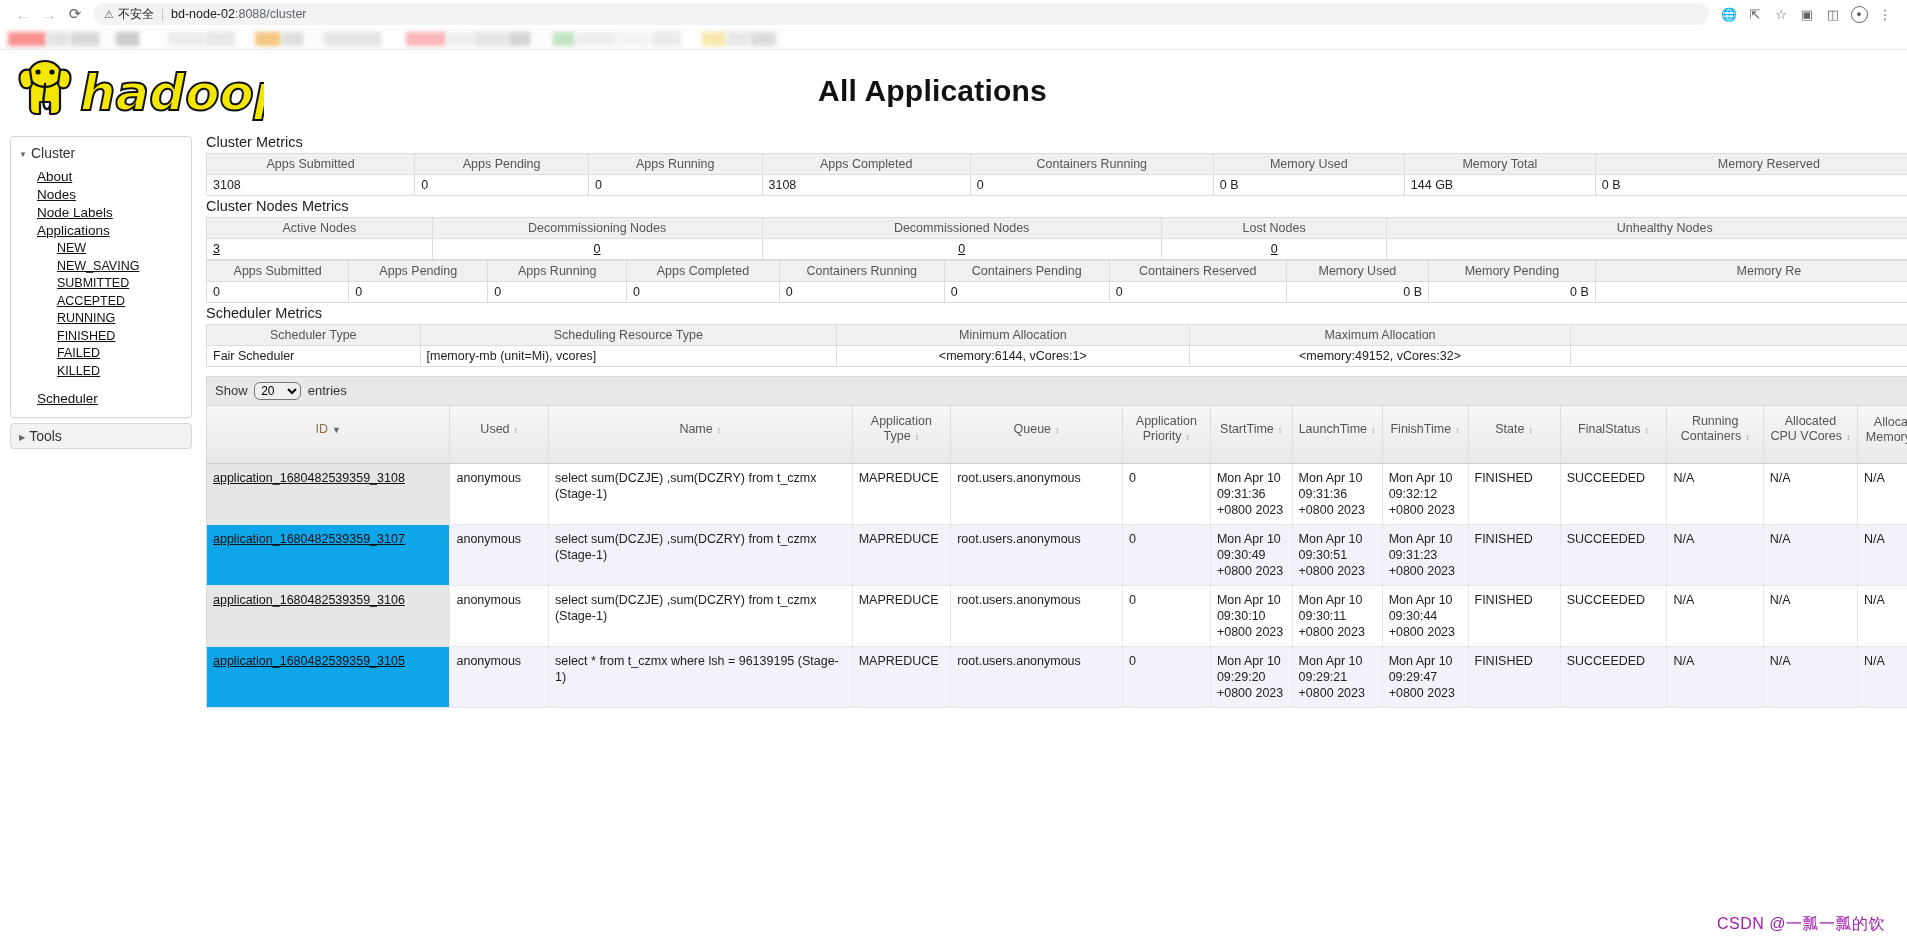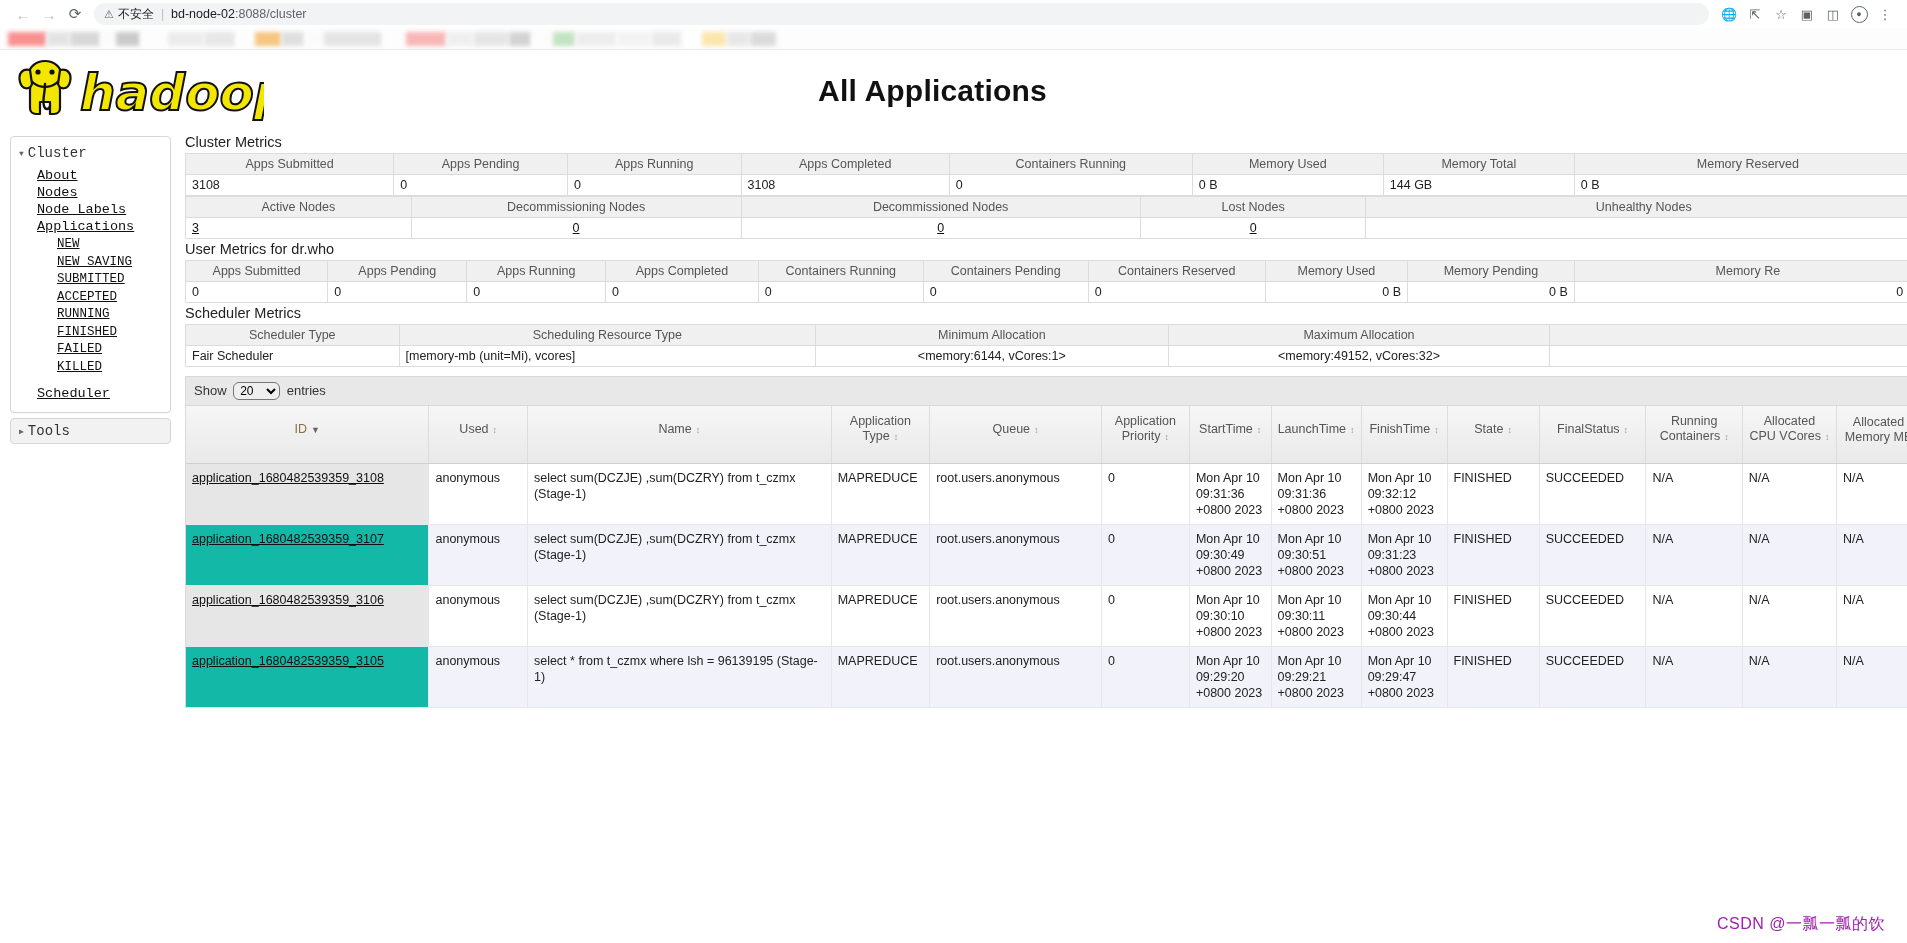--- a/index.html
+++ b/index.html
@@ -104,25 +104,24 @@
     font-weight: bold;
     color: #111;
     letter-spacing: .2px;
     padding-right: 300px;
   }
 
   #body-wrap { display: flex; align-items: flex-start; }
 
   
   #sidebar {
-    width: 171px;
+    width: 192px;
     flex: none;
     padding-left: 10px;
     padding-top: 4px;
-    font-family: Liberation Mono, monospace;
   }
   .nav-box {
     border: 1px solid #d6d6d6;
     border-radius: 4px;
     background: #fff;
     padding: 6px 0 10px 0;
     box-shadow: 0 1px 1px rgba(0,0,0,.04);
   }
   .nav-head {
     font-size: 14px;
@@ -241,21 +240,21 @@
     border-bottom: 1px solid #e7e7e7;
     padding: 6px 6px;
     vertical-align: top;
     color: #222;
     line-height: 16px;
     word-wrap: break-word;
   }
   tr.odd td { background: #ffffff; }
   tr.even td { background: #f2f2fb; }
   tr.odd td.idcell { background: #e6e6e6; }
-  tr.even td.idcell { background: #14b8a6; }
+  tr.even td.idcell { background: #0ea5e9; }
   td.idcell span {
     text-decoration: underline;
     color: #111;
     cursor: pointer;
     font-size: 12.5px;
   }
 
   #watermark {
     position: absolute;
     right: 22px;
@@ -411,20 +410,21 @@
           <td>0</td>
           <td>3108</td>
           <td>0</td>
           <td>0 B</td>
           <td>144 GB</td>
           <td>0 B</td>
         </tr>
           </tbody>
       </table>
 
+      <div class="sec-title">Cluster Nodes Metrics</div>
       <table class="metrics">
         <colgroup>
             <col style="width:13%">
             <col style="width:19%">
             <col style="width:23%">
             <col style="width:13%">
             <col style="width:32%">
           </colgroup>
         <thead>
             <tr>
@@ -439,21 +439,20 @@
             <tr>
           <td class="lnk"><span>3</span></td>
           <td class="lnk" style="text-align:center"><span>0</span></td>
           <td class="lnk" style="text-align:center"><span>0</span></td>
           <td class="lnk" style="text-align:center"><span>0</span></td>
           <td class="lnk" style="text-align:right"><span>0</span></td>
         </tr>
           </tbody>
       </table>
 
-      <div class="sec-title">User Metrics for dr.who</div>
       <table class="metrics">
         <colgroup>
             <col style="width:8.2%">
             <col style="width:8%">
             <col style="width:8%">
             <col style="width:8.8%">
             <col style="width:9.5%">
             <col style="width:9.5%">
             <col style="width:10.2%">
             <col style="width:8.2%">

